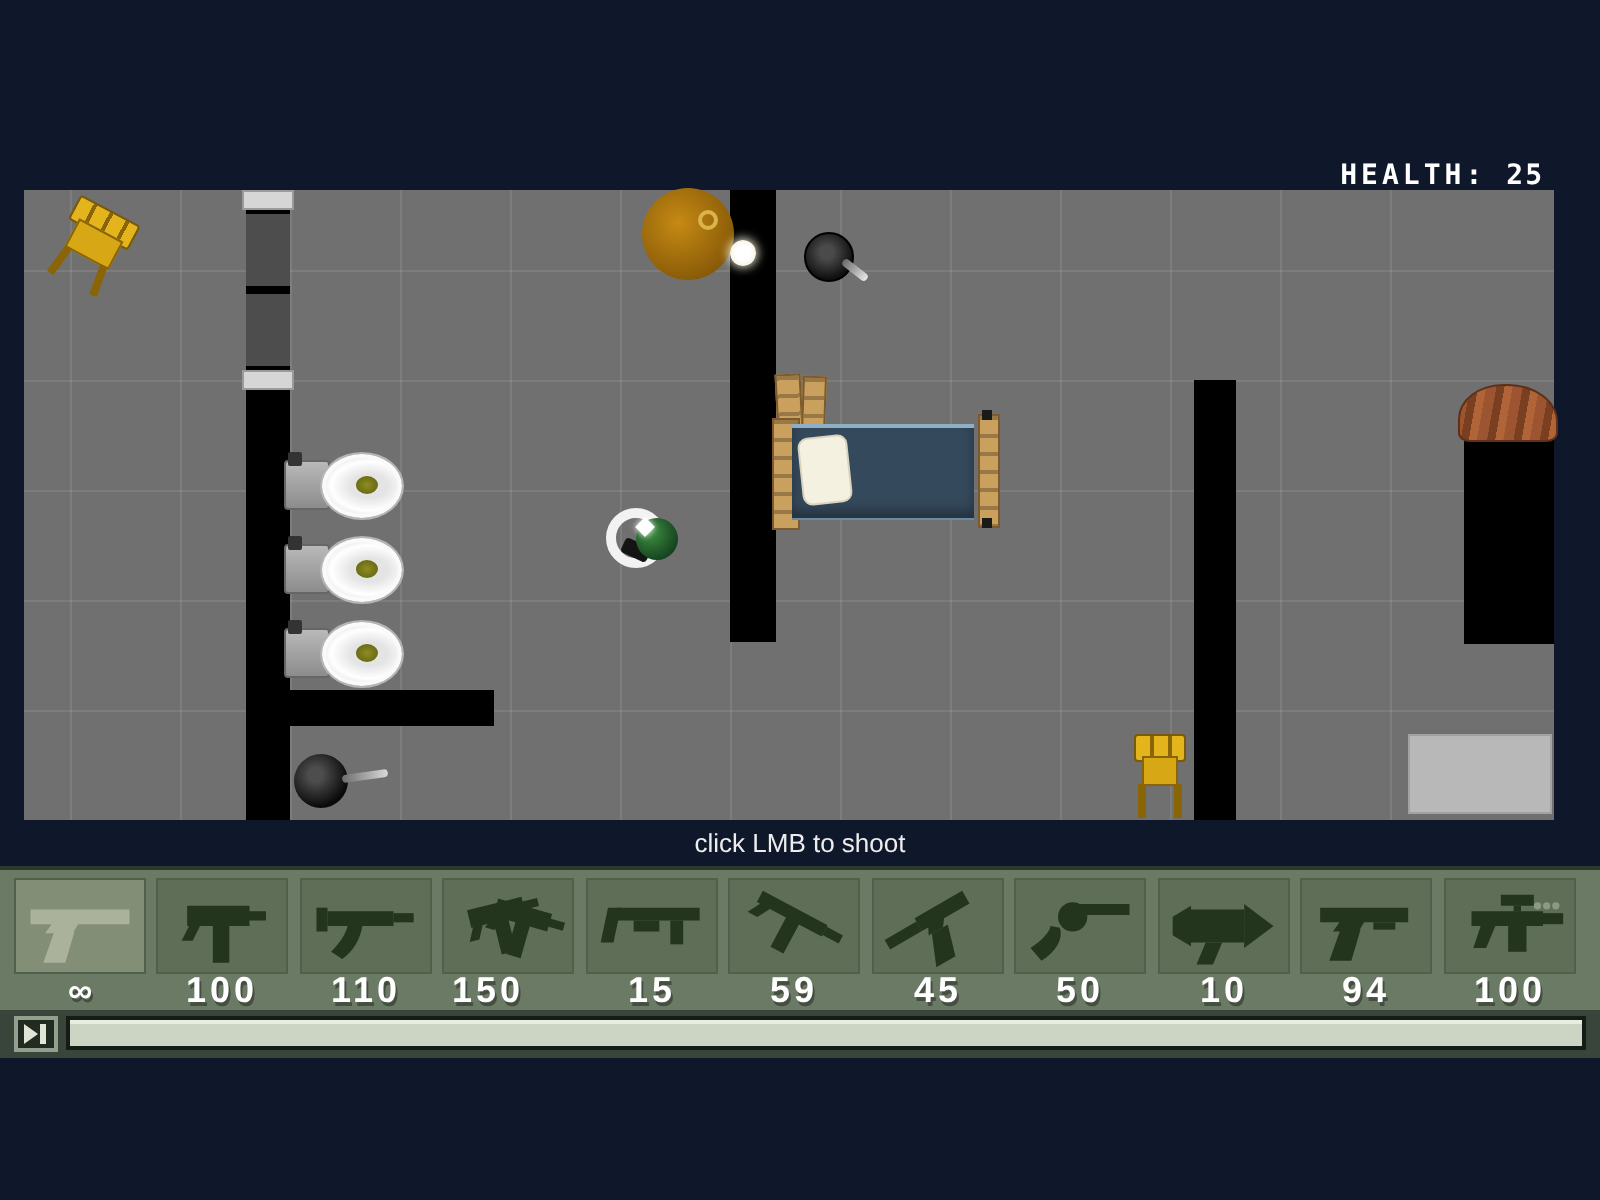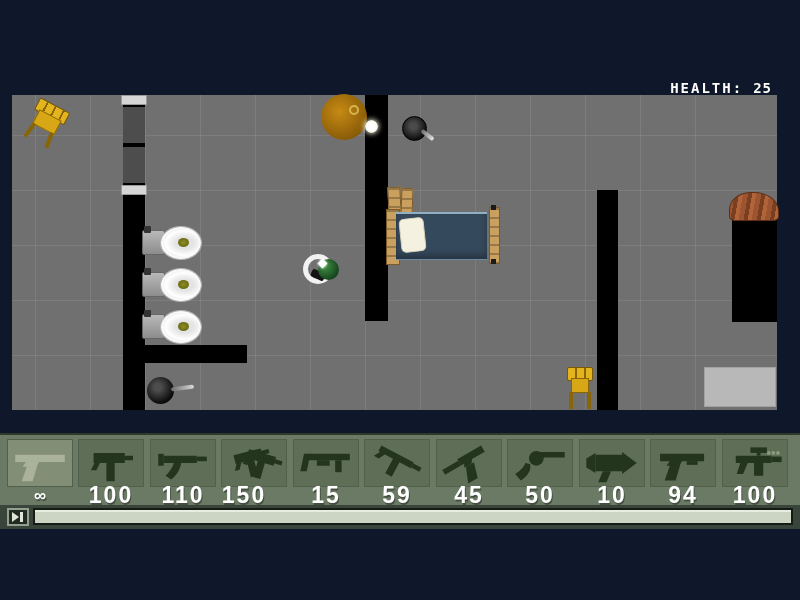--- a/index.html
+++ b/index.html
@@ -69,21 +69,21 @@
     background:repeating-linear-gradient(100deg,#9c5530 0 5px,#7a3f20 5px 9px,#b06438 9px 13px);}
   .floor-mat{position:absolute;left:693px;top:273px;width:70px;height:38px;background:#b8b8b8;box-shadow:0 0 0 1px #a2a2a2;}
   
   .hint{position:absolute;left:0;top:414px;width:800px;text-align:center;color:#ededed;font-size:13px;}
   
   .weapon-bar{position:absolute;left:0;top:433px;width:800px;height:72px;background:#6b7a64;border-top:2px solid #2e382b;box-sizing:border-box;}
   .slot{position:absolute;top:4px;width:66px;height:48px;background:#5f6e57;box-shadow:0 0 0 1px #51604a inset;
     display:flex;align-items:center;justify-content:center;color:#23351d;}
   .slot.sel{background:#838e77;color:#aab29c;}
   .slot svg{width:60px;height:44px;fill:currentColor;}
-  .ammo{position:absolute;top:48px;width:72px;text-align:center;color:#fff;font-weight:bold;font-size:23px;line-height:24px;
+  .ammo{position:absolute;top:48px;width:72px;text-align:center;color:#fff;font-weight:bold;font-size:18px;line-height:24px;
     letter-spacing:2px;text-shadow:1px 2px 0 rgba(0,0,0,.35);font-family:"Liberation Sans",sans-serif;}
   .ammo.inf{font-size:17px;line-height:26px;letter-spacing:0;}
   
   .playbar{position:absolute;left:0;top:505px;width:800px;height:24px;background:#39443a;}
   .skip{position:absolute;left:7px;top:3px;width:22px;height:18px;background:#222b22;border:2px solid #93a08d;box-sizing:border-box;
     display:flex;align-items:center;justify-content:center;padding:0;}
   .skip svg{width:12px;height:10px;fill:#dfe6d6;}
   .progress{position:absolute;left:33px;top:3px;width:760px;height:17px;border:2px solid #151b15;box-sizing:border-box;background:#4a554a;}
   .p-fill{height:100%;width:100%;background:linear-gradient(180deg,#e8eedf 0 2px,#ccd5c3 2px);}
 </style>
@@ -172,20 +172,21 @@
     <div class="p-gun"></div>
     <div class="p-head"></div>
     <div class="p-flash"></div>
 
     <div class="enemy">
       <div class="e-body"></div>
       <div class="e-gun"></div>
     </div>
   </div>
 
+  <div class="hint">click LMB to shoot</div>
 
   <div class="weapon-bar">
     <div class="slot sel" style="left:7px">
       <svg viewBox="0 0 64 48">
           <path d="M5 15 H59 V23 H31 L28 28 H13 L16.5 23 H5 Z"></path>
           <path d="M18 27 H29 L24 44 H12 Z"></path>
         </svg>
     </div>
     <div class="slot" style="left:78px">
       <svg viewBox="0 0 64 48">

